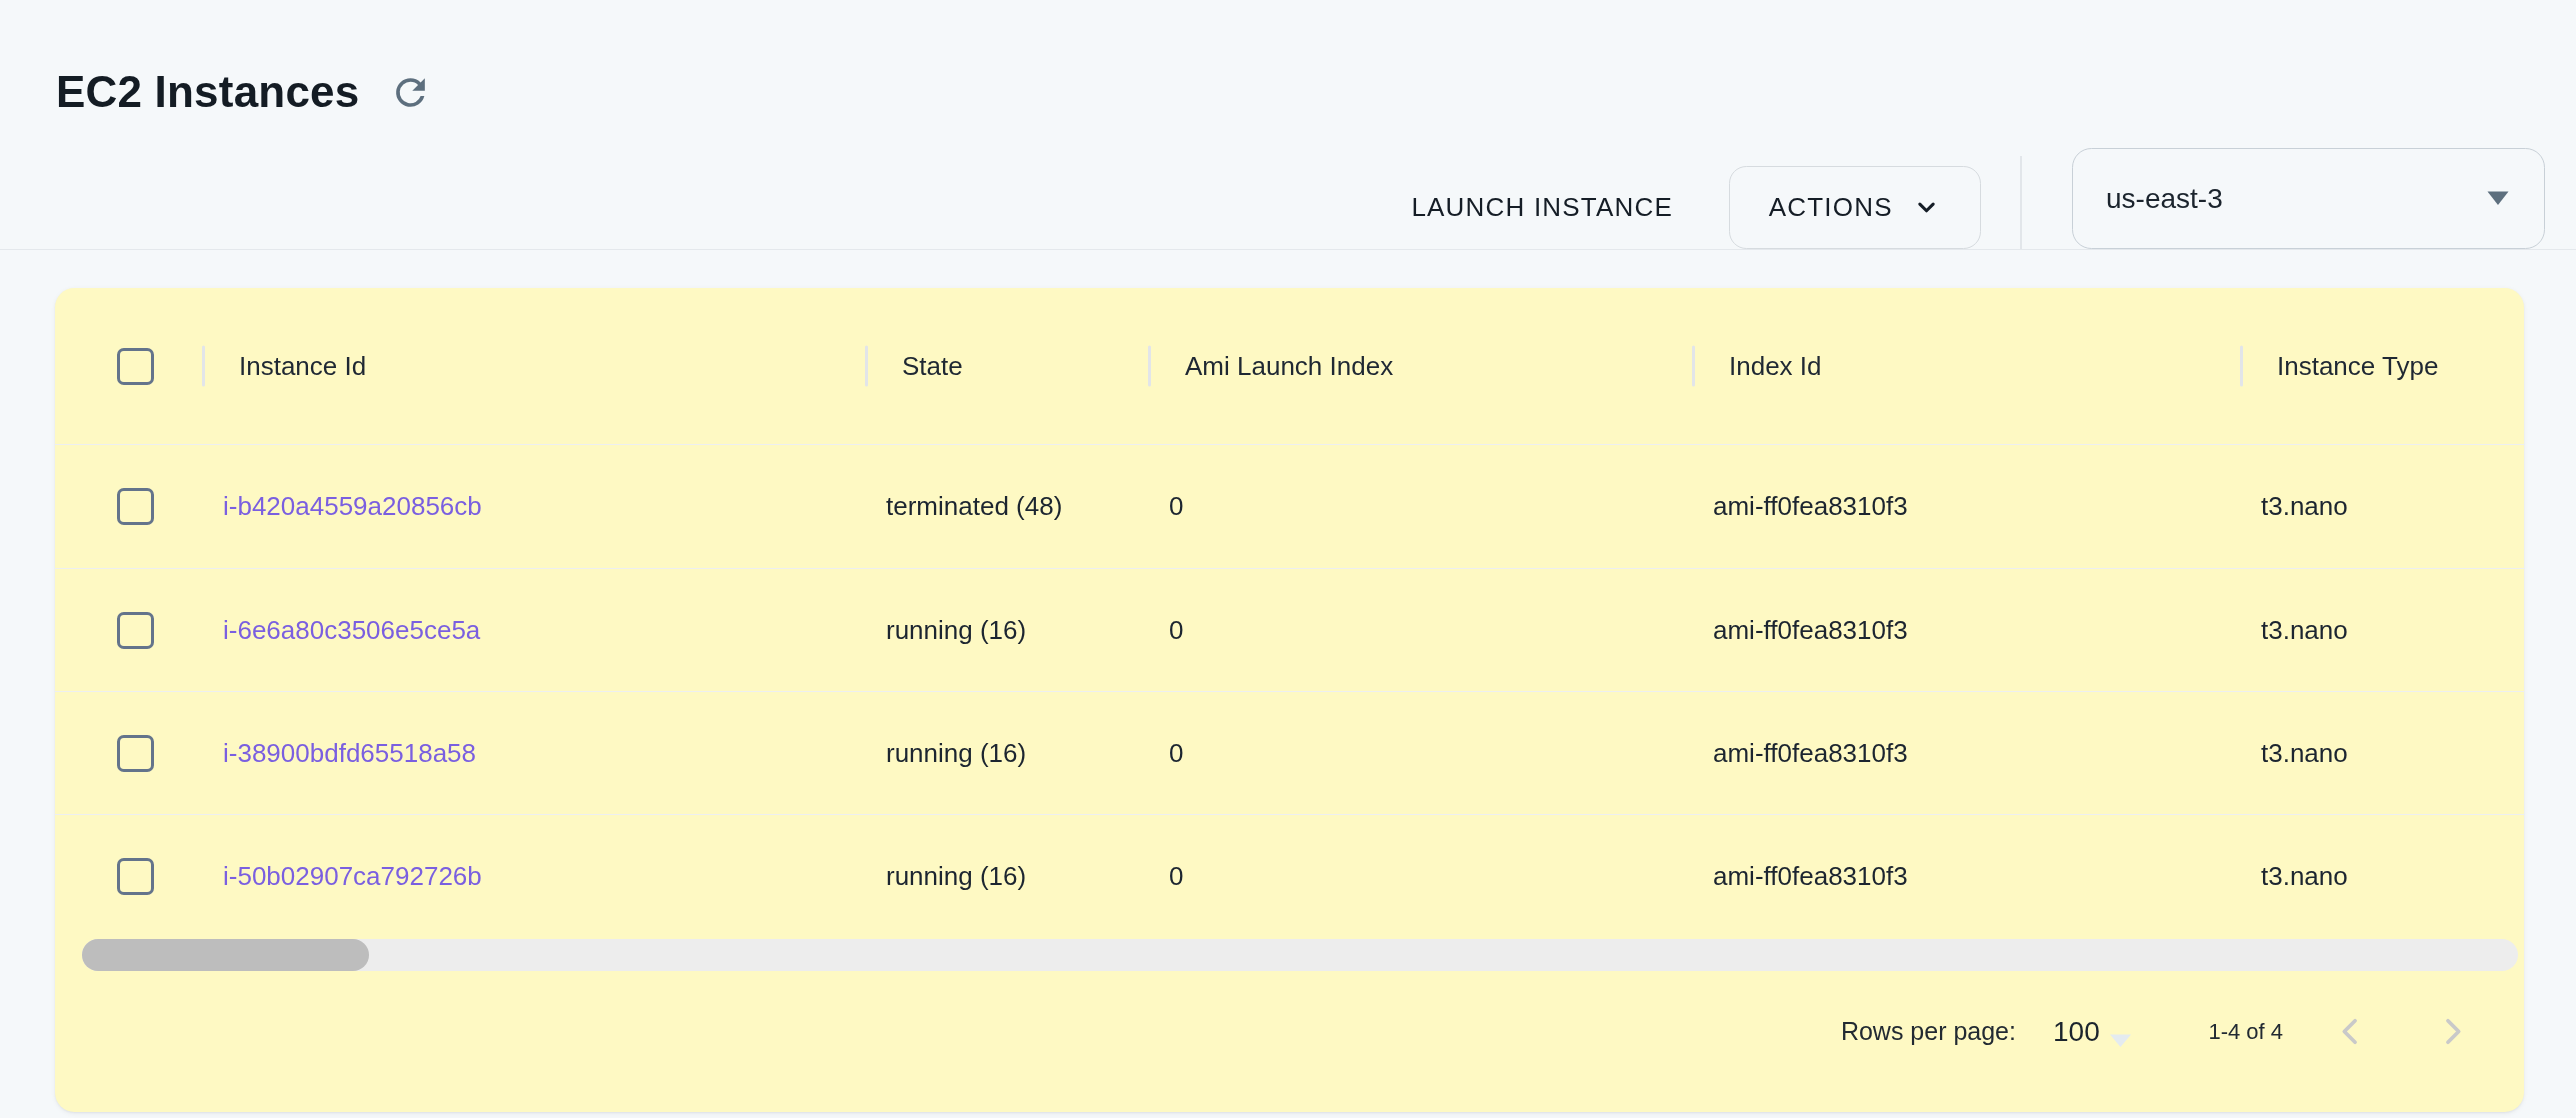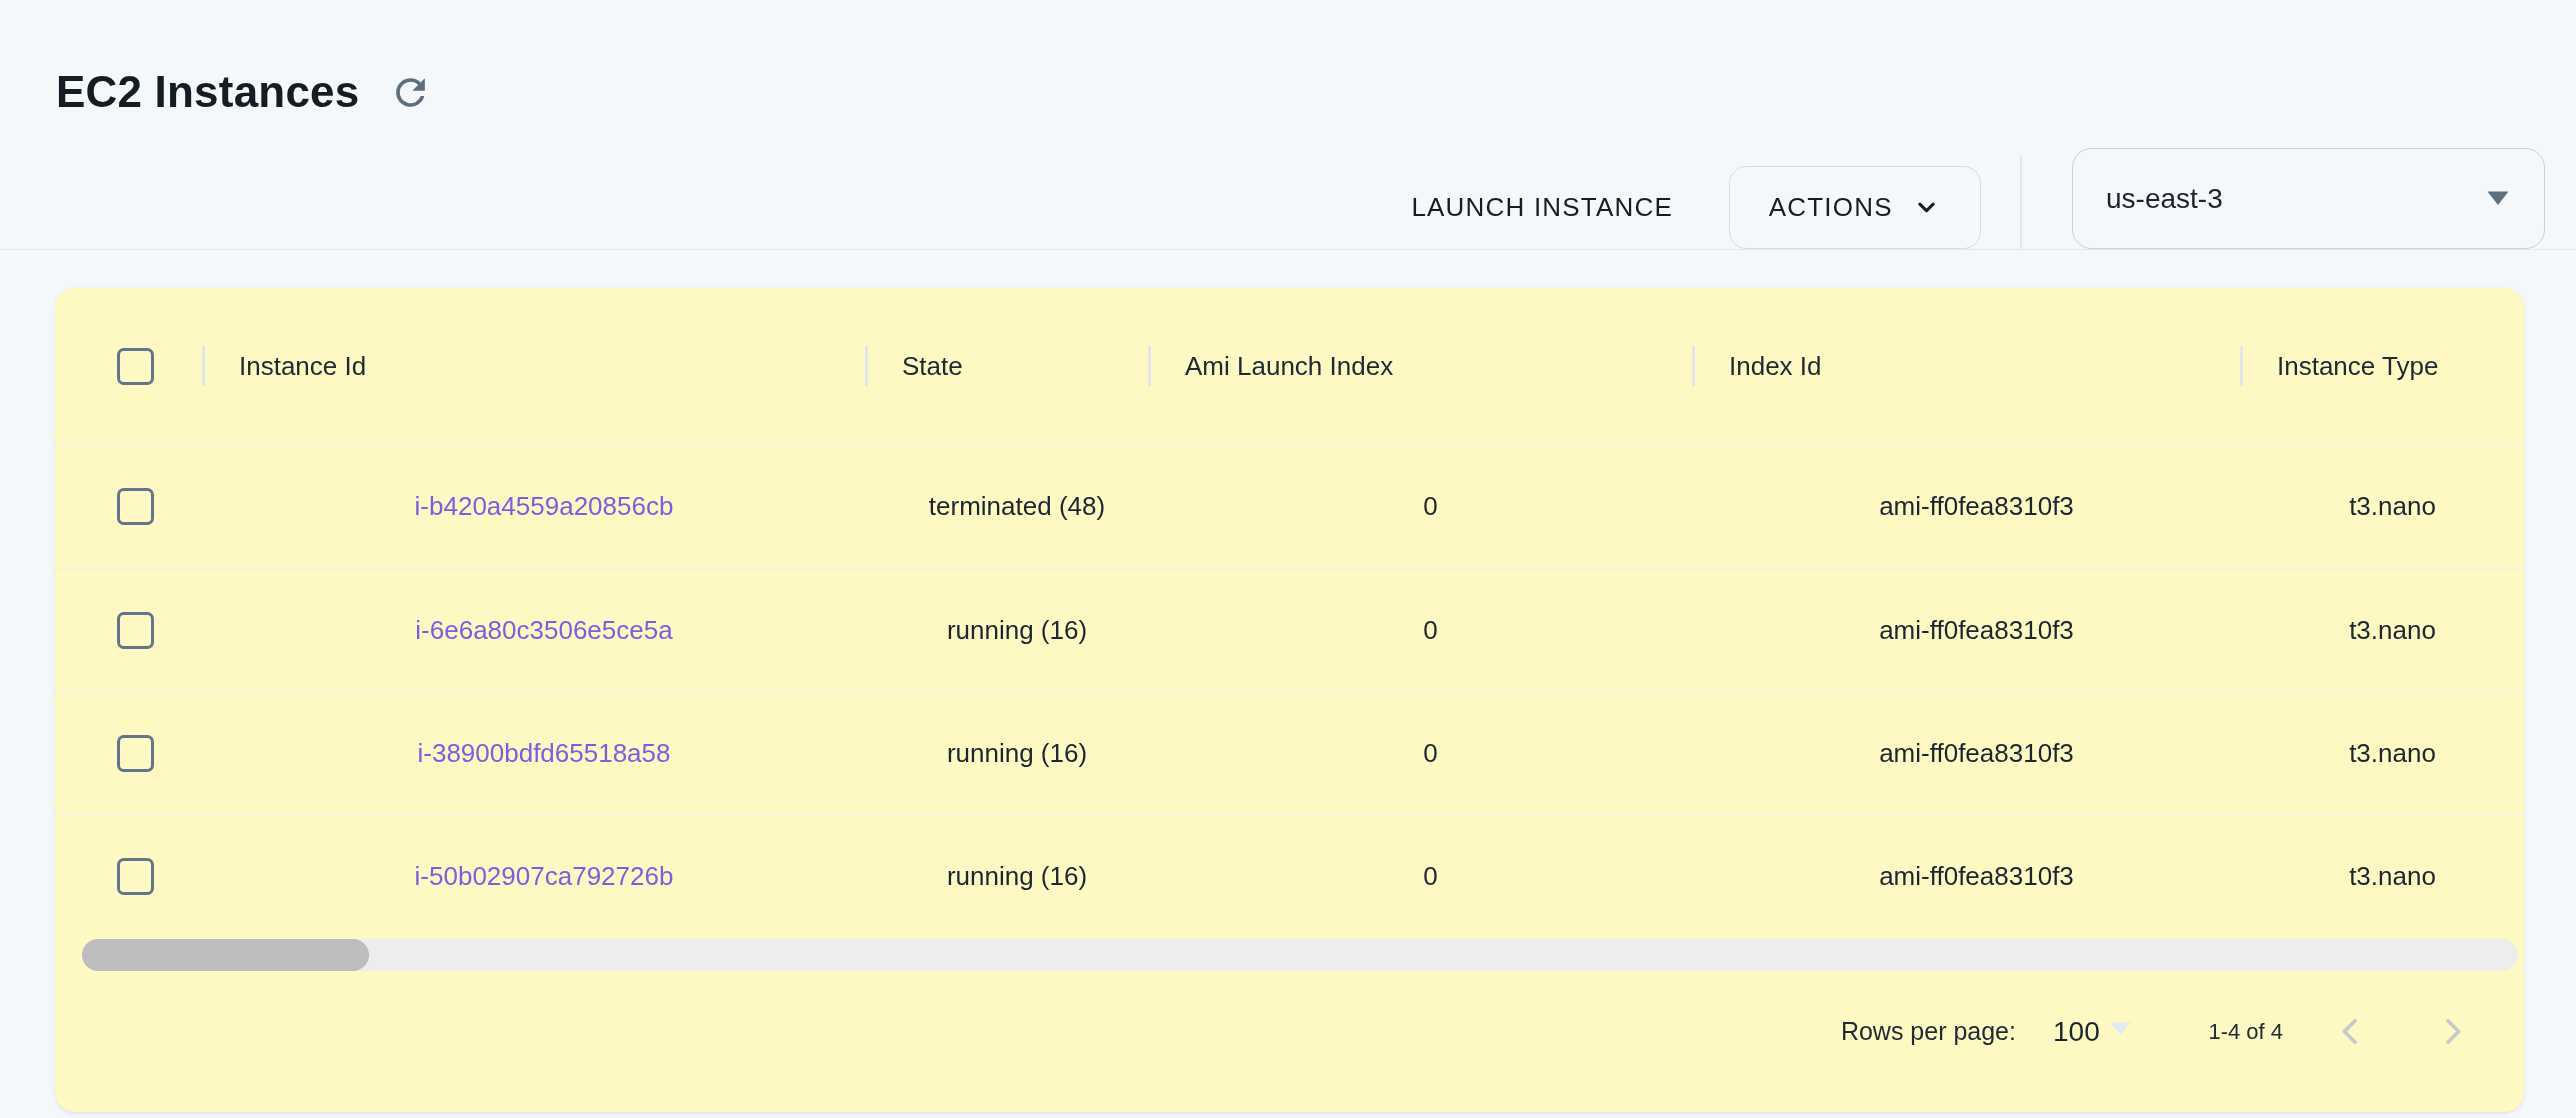--- a/index.html
+++ b/index.html
@@ -115,21 +115,21 @@
     cursor:pointer;
   }
   .col-resize-sep {
     position:absolute; left:0; top:50%; transform:translateY(-50%);
     width:2.9px; height:41px; background:#e2e5e9; border-radius:1.9px;
   }
   .td {
     display:flex; align-items:center;
     height:100%;
     padding-left:21px;
-    font-size:26px; color:#1c2530;justify-content:center;
+    font-size:26px; color:#1c2530;
   }
   .cell-link { color:#7a5fe0; text-decoration:none; cursor:pointer; }
 
   .checkbox {
     width:37px; height:37px;
     border:3.4px solid #64748b;
     border-radius:6.8px;
     background:transparent;
     cursor:pointer;
   }
@@ -151,21 +151,21 @@
   }
 
   
   .card-footer {
     flex:1;
     display:flex; align-items:center; justify-content:flex-end;
     padding:0 46px 19.4px 0;
   }
   .rpp-label { font-size:25px; color:#222a32; }
   .rpp-select {
-    display:flex; align-items:flex-start; gap:9.7px;
+    display:flex; align-items:flex-end; gap:9.7px;
     margin-left:37px;
     cursor:pointer;
   }
   .rpp-value { font-size:28px; color:#1b242d; }
   .range-label { font-size:22px; color:#222a32; margin-left:76px; }
   .page-nav-btn {
     background:none; border:none;
     width:52px; height:52px;
     display:flex; align-items:center; justify-content:center;
     border-radius:50%;

